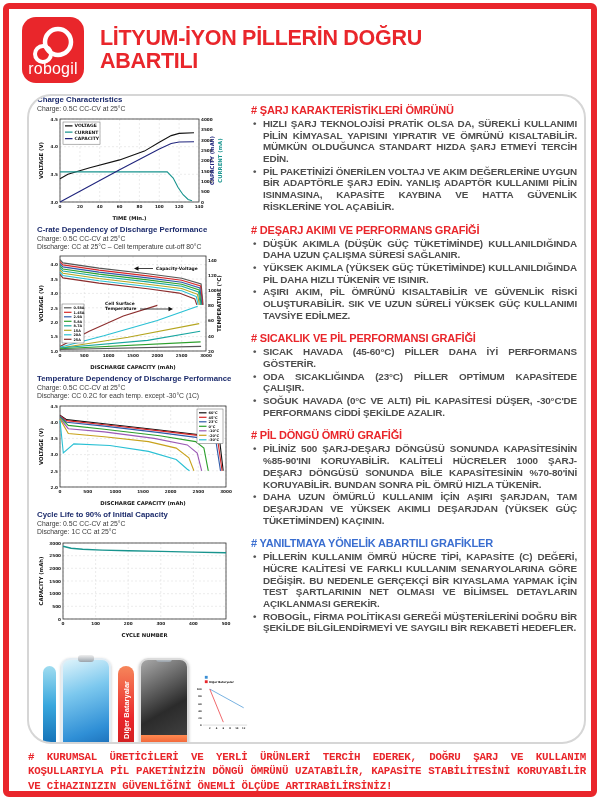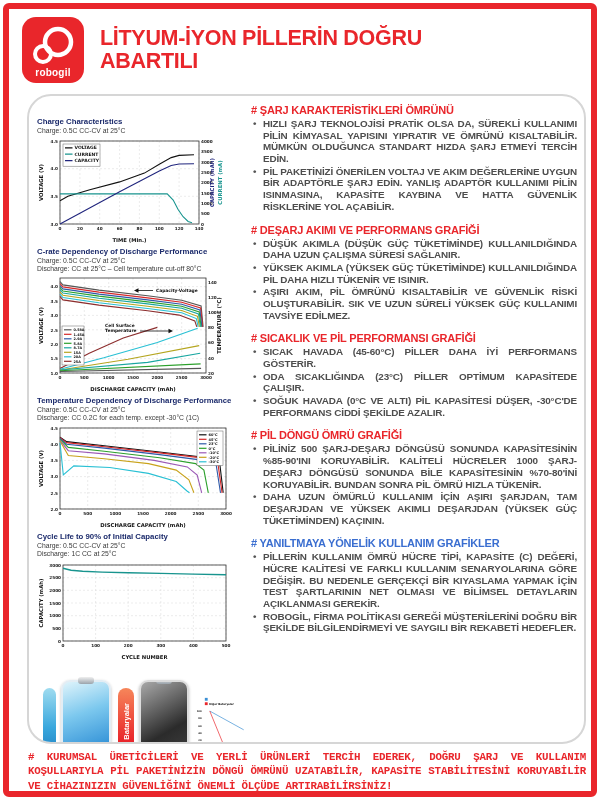--- a/index.html
+++ b/index.html
@@ -5,25 +5,25 @@
   html,body{margin:0;padding:0;}
   body{
     width:600px;height:800px;position:relative;background:#ffffff;
     font-family:"Liberation Sans",sans-serif;overflow:hidden;
   }
   .frame{position:absolute;inset:3px;border:6px solid #e9262b;border-radius:6px;pointer-events:none;}
   
   .header{position:absolute;top:17px;left:22px;display:flex;align-items:center;gap:16px;}
   .logo{width:62px;height:66px;background:#e9262b;border-radius:14px;display:flex;flex-direction:column;align-items:center;justify-content:flex-end;padding-bottom:5px;box-sizing:border-box;position:relative;}
   .logo svg{position:absolute;top:6px;left:0;}
-  .logo-text{color:#ffffff;font-size:10px;font-weight:bold;letter-spacing:.2px;}
+  .logo-text{color:#ffffff;font-size:16px;font-weight:normal;letter-spacing:.2px;}
   h1.title{margin:0;color:#e9262b;font-size:21.5px;line-height:1.08;font-weight:800;width:330px;letter-spacing:-.3px;}
   
   .card{position:absolute;left:27px;top:94px;width:559px;height:650px;border:2px solid #d6d6d6;border-radius:24px;box-sizing:border-box;overflow:hidden;}
-  .left-col{position:absolute;left:8px;top:22px;width:212px;}
+  .left-col{position:absolute;left:8px;top:0;width:212px;}
   .chart-block{margin-bottom:5px;}
   .c-title{font-size:7.8px;font-weight:bold;color:#1b2a6b;line-height:1.15;}
   .c-sub{font-size:6.8px;color:#3a3a3a;line-height:1.15;}
   svg.chart{display:block;margin-top:2px;background:#ffffff;}
   svg text{font-family:"DejaVu Sans",sans-serif;}
   
   .right-col{position:absolute;left:222px;top:8px;width:326px;}
   .section{margin-bottom:11px;}
   .sec-heading{font-size:11px;font-weight:800;letter-spacing:-.2px;margin-bottom:2px;}
   .sec-list{margin:0;padding:0;list-style:none;}
@@ -369,21 +369,21 @@
         </ul>
       </div>
       <div class="section">
         <div class="sec-heading" style="color: rgb(233, 38, 43);"># PİL DÖNGÜ ÖMRÜ GRAFİĞİ</div>
         <ul class="sec-list">
           <li>PİLİNİZ 500 ŞARJ-DEŞARJ DÖNGÜSÜ SONUNDA KAPASİTESİNİN %85-90'INI KORUYABİLİR. KALİTELİ HÜCRELER 1000 ŞARJ-DEŞARJ DÖNGÜSÜ SONUNDA BİLE KAPASİTESİNİN %70-80'İNİ KORUYABİLİR. BUNDAN SONRA PİL ÖMRÜ HIZLA TÜKENİR.</li>
           <li>DAHA UZUN ÖMÜRLÜ KULLANIM İÇİN AŞIRI ŞARJDAN, TAM DEŞARJDAN VE YÜKSEK AKIMLI DEŞARJDAN (YÜKSEK GÜÇ TÜKETİMİNDEN) KAÇININ.</li>
         </ul>
       </div>
       <div class="section">
-        <div class="sec-heading" style="color: rgb(58, 110, 208);"># YANILTMAYA YÖNELİK KULLANIM GRAFİKLER</div>
+        <div class="sec-heading" style="color: rgb(58, 110, 208);"># YANILTMAYA YÖNELİK ABARTILI GRAFİKLER</div>
         <ul class="sec-list">
           <li>PİLLERİN KULLANIM ÖMRÜ HÜCRE TİPİ, KAPASİTE (C) DEĞERİ, HÜCRE KALİTESİ VE FARKLI KULLANIM SENARYOLARINA GÖRE DEĞİŞİR. BU NEDENLE GERÇEKÇİ BİR KIYASLAMA YAPMAK İÇİN TEST ŞARTLARININ NET OLMASI VE BİLİMSEL DETAYLARIN AÇIKLANMASI GEREKİR.</li>
           <li>ROBOGİL, FİRMA POLİTİKASI GEREĞİ MÜŞTERİLERİNİ DOĞRU BİR ŞEKİLDE BİLGİLENDİRMEYİ VE SAYGILI BİR REKABETİ HEDEFLER.</li>
         </ul>
       </div>
     </div>
 </div>
 
 <div class="footer">#  KURUMSAL ÜRETİCİLERİ VE YERLİ ÜRÜNLERİ TERCİH EDEREK, DOĞRU ŞARJ VE KULLANIM KOŞULLARIYLA PİL PAKETİNİZİN DÖNGÜ ÖMRÜNÜ UZATABİLİR, KAPASİTE STABİLİTESİNİ KORUYABİLİR VE CİHAZINIZIN GÜVENLİĞİNİ ÖNEMLİ ÖLÇÜDE ARTIRABİLİRSİNİZ!</div>
 

